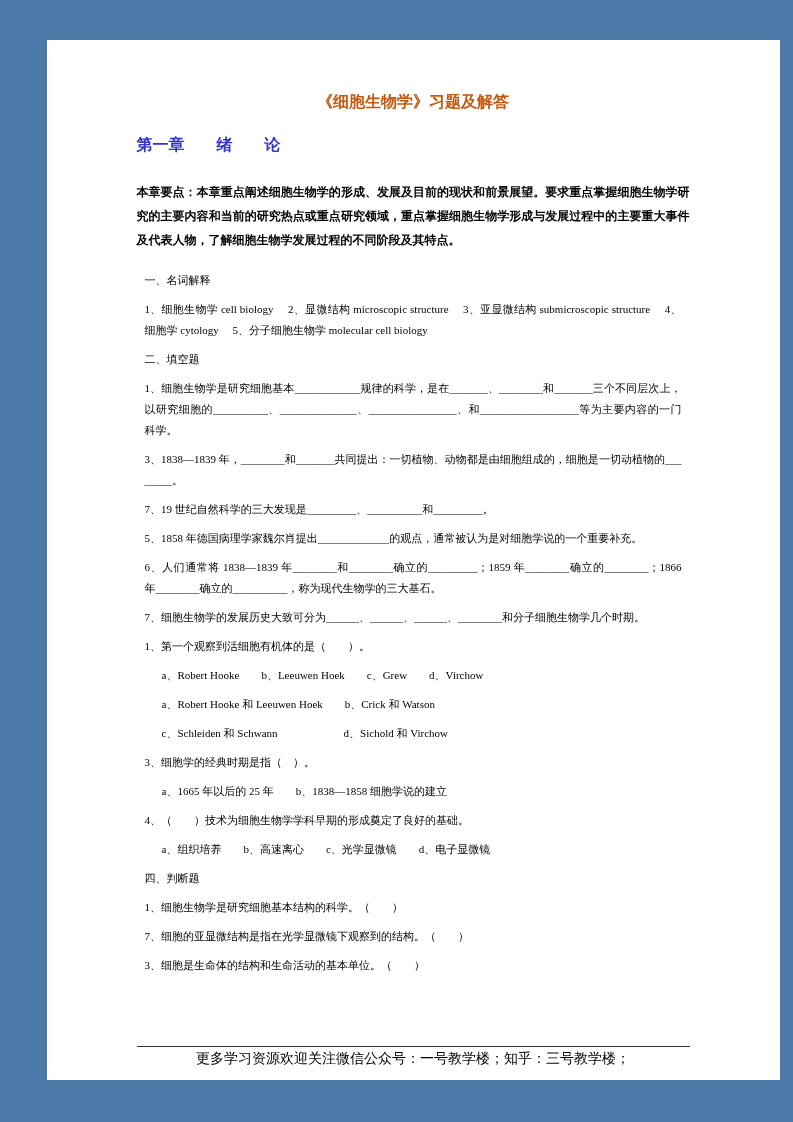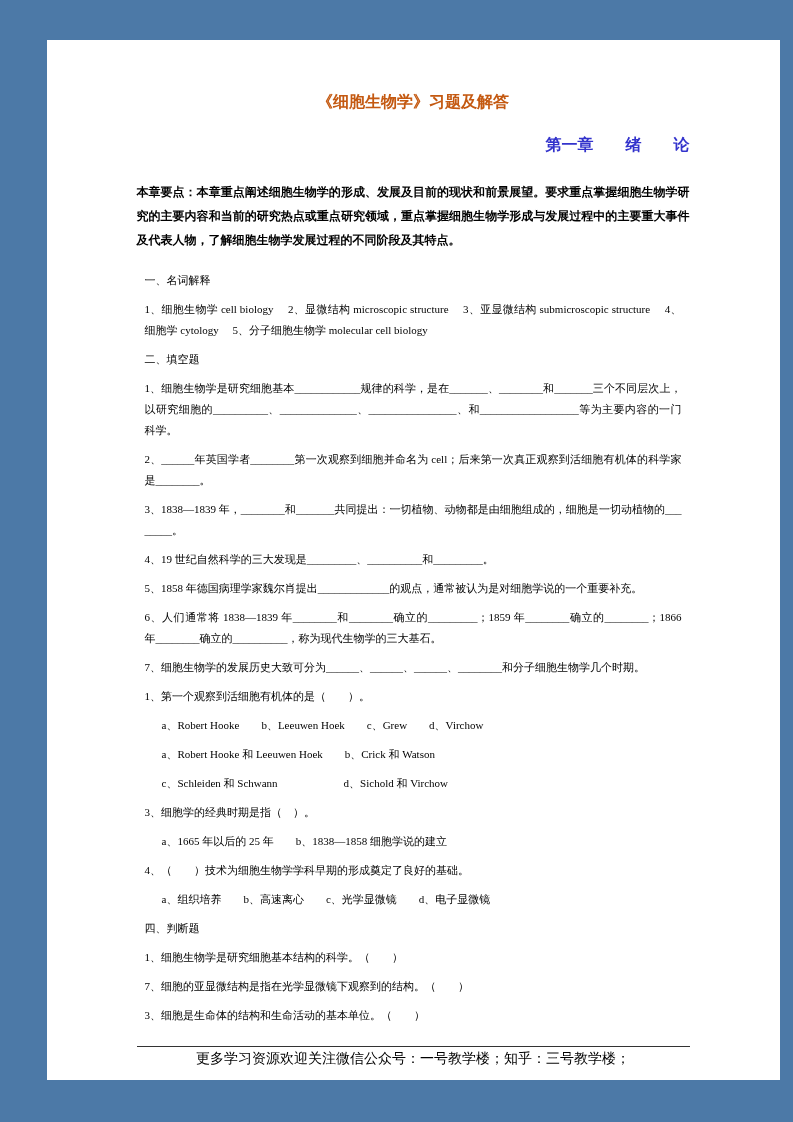--- a/index.html
+++ b/index.html
@@ -26,21 +26,21 @@
   }
   .title {
     margin: 0 0 22px 0;
     text-align: center;
     font-size: 16px;
     font-weight: bold;
     color: #c45911;
   }
   .chapter {
     margin: 0 0 24px 0;
-    text-align: right;
+    text-align: left;
     font-size: 16px;
     font-weight: bold;
     color: #3333cc;
   }
   .summary {
     margin: 0 0 18px 0;
     font-size: 12px;
     font-weight: bold;
     line-height: 24px;
     text-align: justify;
@@ -79,23 +79,22 @@
 <div class="canvas" style="background: rgb(76, 121, 167);">
   <div class="page" style="background: rgb(255, 255, 255);">
     <h1 class="title" style="color: rgb(196, 89, 17);">《细胞生物学》习题及解答</h1>
     <h2 class="chapter" style="color: rgb(51, 51, 204);">第一章　　绪　　论</h2>
     <p class="summary">本章要点：本章重点阐述细胞生物学的形成、发展及目前的现状和前景展望。要求重点掌握细胞生物学研究的主要内容和当前的研究热点或重点研究领域，重点掌握细胞生物学形成与发展过程中的主要重大事件及代表人物，了解细胞生物学发展过程的不同阶段及其特点。</p>
     <div class="doc-body">
         <p class="line">一、名词解释</p>
         <p class="line">1、细胞生物学 cell biology　 2、显微结构 microscopic structure　 3、亚显微结构 submicroscopic structure　 4、细胞学 cytology　 5、分子细胞生物学 molecular cell biology</p>
         <p class="line">二、填空题</p>
         <p class="line">1、细胞生物学是研究细胞基本____________规律的科学，是在_______、________和_______三个不同层次上，以研究细胞的__________、______________、________________、和__________________等为主要内容的一门科学。</p>
-        <p class="line">2、______年英国学者________第一次观察到细胞并命名为 cell；后来第一次真正观察到活细胞有机体的科学家是________。</p>
         <p class="line">3、1838—1839 年，________和_______共同提出：一切植物、动物都是由细胞组成的，细胞是一切动植物的________。</p>
-        <p class="line">4、19 世纪自然科学的三大发现是_________、__________和_________。</p>
+        <p class="line">7、19 世纪自然科学的三大发现是_________、__________和_________。</p>
         <p class="line">5、1858 年德国病理学家魏尔肖提出_____________的观点，通常被认为是对细胞学说的一个重要补充。</p>
         <p class="line">6、人们通常将 1838—1839 年________和________确立的_________；1859 年________确立的________；1866 年________确立的__________，称为现代生物学的三大基石。</p>
         <p class="line">7、细胞生物学的发展历史大致可分为______、______、______、________和分子细胞生物学几个时期。</p>
         <p class="line">1、第一个观察到活细胞有机体的是（　　）。</p>
         <p class="line indent">a、Robert Hooke　　b、Leeuwen Hoek　　c、Grew　　d、Virchow</p>
         <p class="line indent">a、Robert Hooke 和 Leeuwen Hoek　　b、Crick 和 Watson</p>
         <p class="line indent">c、Schleiden 和 Schwann　　　　　　d、Sichold 和 Virchow</p>
         <p class="line">3、细胞学的经典时期是指（　）。</p>
         <p class="line indent">a、1665 年以后的 25 年　　b、1838—1858 细胞学说的建立</p>
         <p class="line">4、（　　）技术为细胞生物学学科早期的形成奠定了良好的基础。</p>

